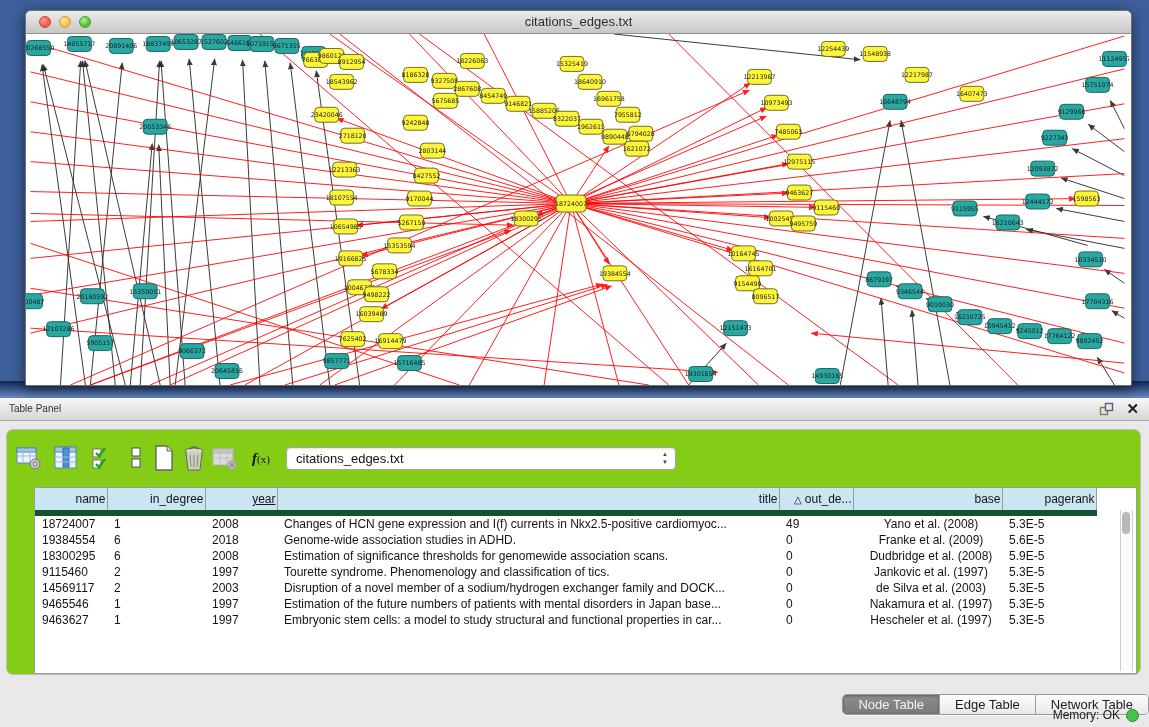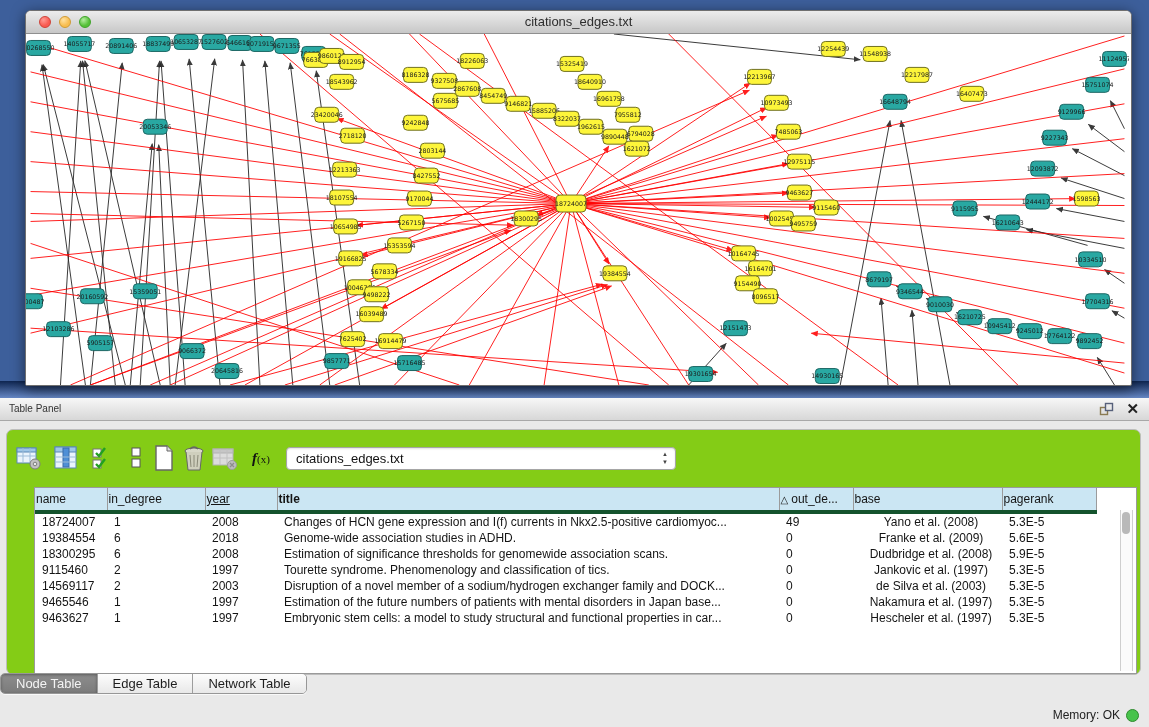--- a/index.html
+++ b/index.html
@@ -37,32 +37,32 @@
   .tbtn{position:absolute;top:14px;width:28px;height:28px;display:flex;align-items:center;justify-content:center;}
   .select{position:absolute;left:279px;top:17px;width:390px;height:23px;background:#fff;
        border:1px solid #a5a5a5;border-radius:4px;box-sizing:border-box;
        font-size:13px;color:#111;line-height:21px;padding-left:9px;
        box-shadow:inset 0 1px 2px rgba(0,0,0,.12);}
   .select .arrows{position:absolute;right:7px;top:2px;font-size:6px;color:#444;line-height:8px;text-align:center;}
 
   .tablewrap{position:absolute;left:27px;top:57px;width:1103px;height:187px;background:#fff;
        border:1px solid #9a9a9a;box-sizing:border-box;overflow:hidden;}
   table.grid{border-collapse:collapse;table-layout:fixed;width:1061px;font-size:12px;color:#141414;}
-  table.grid th{height:20px;font-weight:normal;text-align:left;
-       border-right:1px solid #9b9b9b;border-bottom:4px solid #14532d;
+  table.grid th{height:20px;font-weight:normal;text-align:right;
+       border-right:1px solid #9b9b9b;border-bottom:6px solid #14532d;
        overflow:hidden;white-space:nowrap;}
   table.grid td{height:16px;line-height:16px;padding:0 0 0 7px;overflow:hidden;
        white-space:nowrap;text-overflow:clip;}
   td.c5{text-align:center;padding-left:0;}
   .sort-tri{font-size:10px;margin-right:3px;}
   .vscroll{position:absolute;right:3px;top:22px;bottom:2px;width:11px;background:#fbfbfb;
        border-left:1px solid #cfcfcf;border-right:1px solid #cfcfcf;}
   .vthumb{position:absolute;left:1px;top:2px;width:8px;height:22px;background:#b9b9b9;border-radius:4px;}
 
-  .tabsrow{position:absolute;left:0;right:0;top:252px;display:flex;justify-content:flex-start;}
+  .tabsrow{position:absolute;left:0;right:0;top:273px;display:flex;justify-content:flex-end;}
   .seg{display:flex;border:1px solid #979797;border-radius:5px;overflow:hidden;
        box-shadow:0 1px 0 rgba(255,255,255,.7);}
   .seg button{font-family:"Liberation Sans",sans-serif;font-size:13px;height:19px;
        padding:0 15px;border:none;border-right:1px solid #9d9d9d;
        background:linear-gradient(#fdfdfd,#e8e8e8);color:#1d1d1d;line-height:18px;}
   .seg button:last-child{border-right:none;}
   .seg button.sel{background:linear-gradient(#8d8d8d,#7b7b7b);color:#f4f4f4;
        box-shadow:inset 0 1px 3px rgba(0,0,0,.35);}
   .statusbar{position:absolute;right:10px;bottom:6px;display:flex;align-items:center;gap:6px;}
   .mem{font-size:12px;color:#222;}
@@ -689,21 +689,21 @@
           <col style="width:502px">
             <col style="width:74px">
             <col style="width:149px">
             <col style="width:94px">
         </colgroup>
         <thead>
           <tr>
             <th style="background: rgb(203, 230, 243);">name</th>
             <th style="background: rgb(203, 230, 243);">in_degree</th>
             <th style="background: rgb(203, 230, 243); text-decoration: underline;">year</th>
-            <th style="background: rgb(203, 230, 243); font-weight: bold;">title</th>
+            <th style="background: rgb(203, 230, 243);">title</th>
             <th style="background: rgb(203, 230, 243);"><span class="sort-tri">△</span><span>out_de...</span></th>
             <th style="background: rgb(203, 230, 243);">base</th>
             <th style="background: rgb(203, 230, 243);">pagerank</th>
           </tr>
         </thead>
         <tbody>
             <tr>
               <td class="c0">18724007</td>
               <td class="c1">1</td>
               <td class="c2">2008</td>

